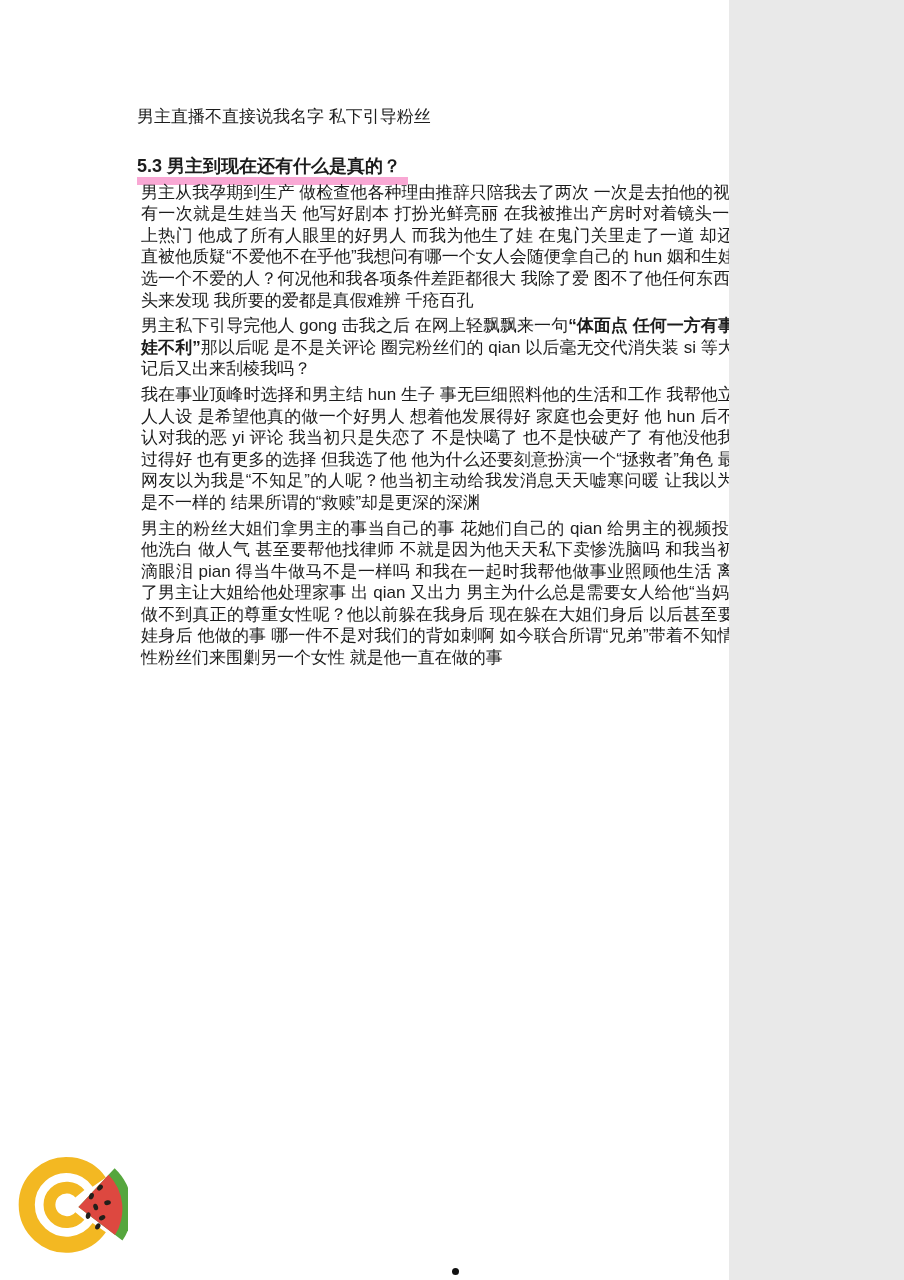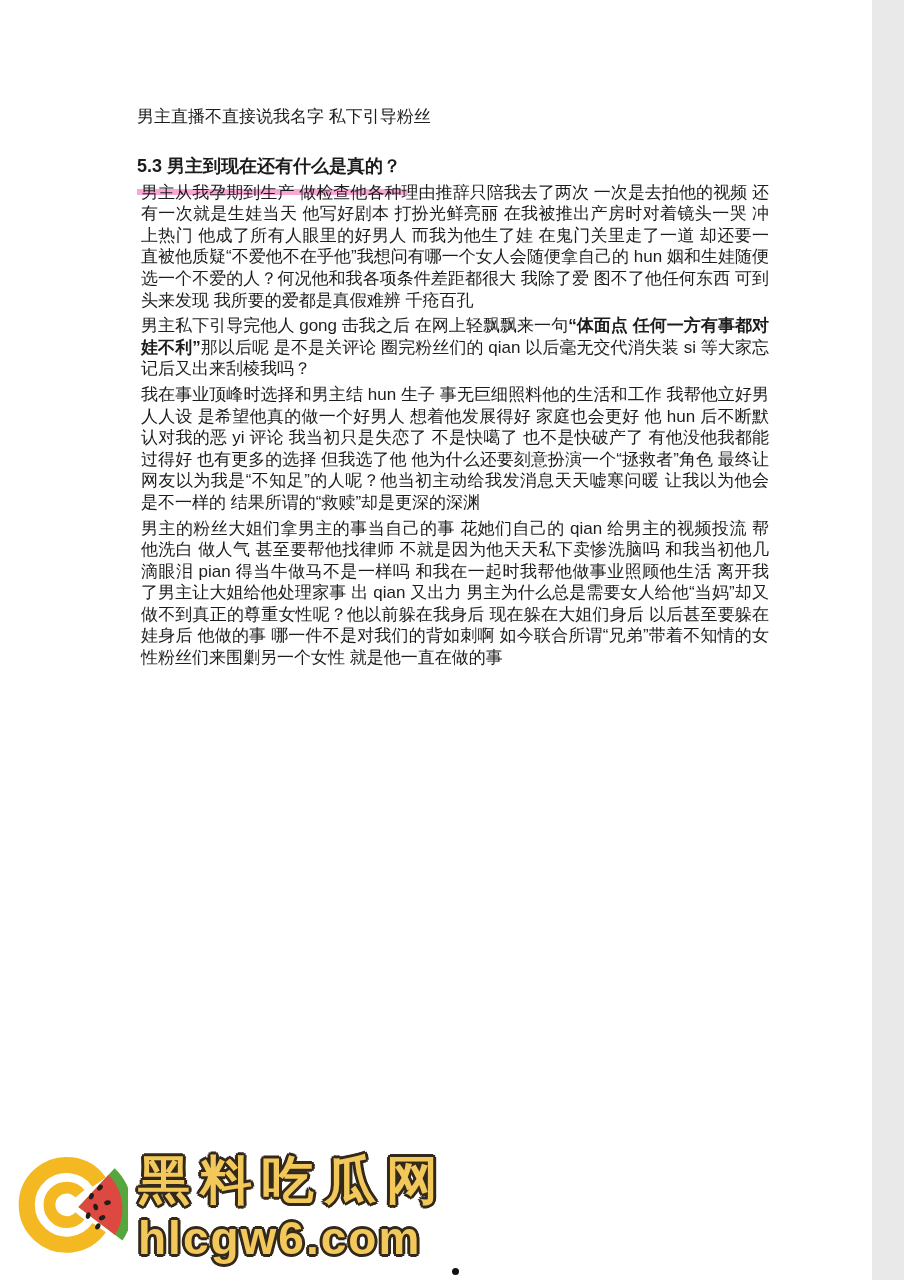--- a/index.html
+++ b/index.html
@@ -1,18 +1,18 @@
 <!DOCTYPE html>
 <html style="--brand-yellow: #F3B822; --text-yellow: #F2C85A; --outline-dark: #33291B; --melon-red: #DD4840; --melon-rind-green: #55A63D; --seed-black: #221F1A;"><head>
 <meta charset="utf-8">
 <style>
   html,body{margin:0;padding:0;background:#e9e9e9;}
   .page{
     position:relative;
-    width:872px;height:1280px;
+    width:729px;height:1280px;
     background:#ffffff;
     overflow:hidden;
     font-family:"Liberation Sans", sans-serif;
     color:#1c1c1c;
   }
   .content{
     position:absolute;
     left:137px; top:0;
     width:636px;
     padding-top:106px;
@@ -21,22 +21,22 @@
     text-align:justify;
   }
   .intro{margin:0;}
   h3.heading{
     font-size:18px;
     line-height:23px;
     margin:27px 0 4px 0;
     font-weight:bold;
   }
   h3.heading .underline{
-    border-bottom:6px solid #f9a8d4;
-    padding-bottom:13px;
+    border-bottom:8px solid #f9a8d4;
+    padding-bottom:1px;
     padding-right:7px;
   }
   .paras p{margin:4px;}
   .paras .b{font-weight:bold;}
   
   .logo{
     position:absolute;
     left:16px; top:1146px;
     display:flex;
     align-items:center;
@@ -107,21 +107,17 @@
       <g style="fill:var(--seed-black,#221F1A);">
         <ellipse cx="70" cy="42" rx="2.2" ry="3.1" transform="rotate(20 70 42)"></ellipse>
         <ellipse cx="78" cy="34" rx="2.2" ry="3.1" transform="rotate(45 78 34)"></ellipse>
         <ellipse cx="74" cy="52" rx="2.2" ry="3.1" transform="rotate(-15 74 52)"></ellipse>
         <ellipse cx="67" cy="60" rx="2.2" ry="3.1" transform="rotate(10 67 60)"></ellipse>
         <ellipse cx="80" cy="62" rx="2.2" ry="3.1" transform="rotate(60 80 62)"></ellipse>
         <ellipse cx="85" cy="48" rx="2.2" ry="3.1" transform="rotate(80 85 48)"></ellipse>
         <ellipse cx="76" cy="70" rx="2.2" ry="3.1" transform="rotate(30 76 70)"></ellipse>
       </g>
     </svg>
-    <div class="logo-text">
-      <div class="site-name">黑料吃瓜网</div>
-      <div class="site-url">hlcgw6.com</div>
-    </div>
   </div>
 
   <div class="trailing-dot"></div>
 
 </div>
 
 </body></html>

